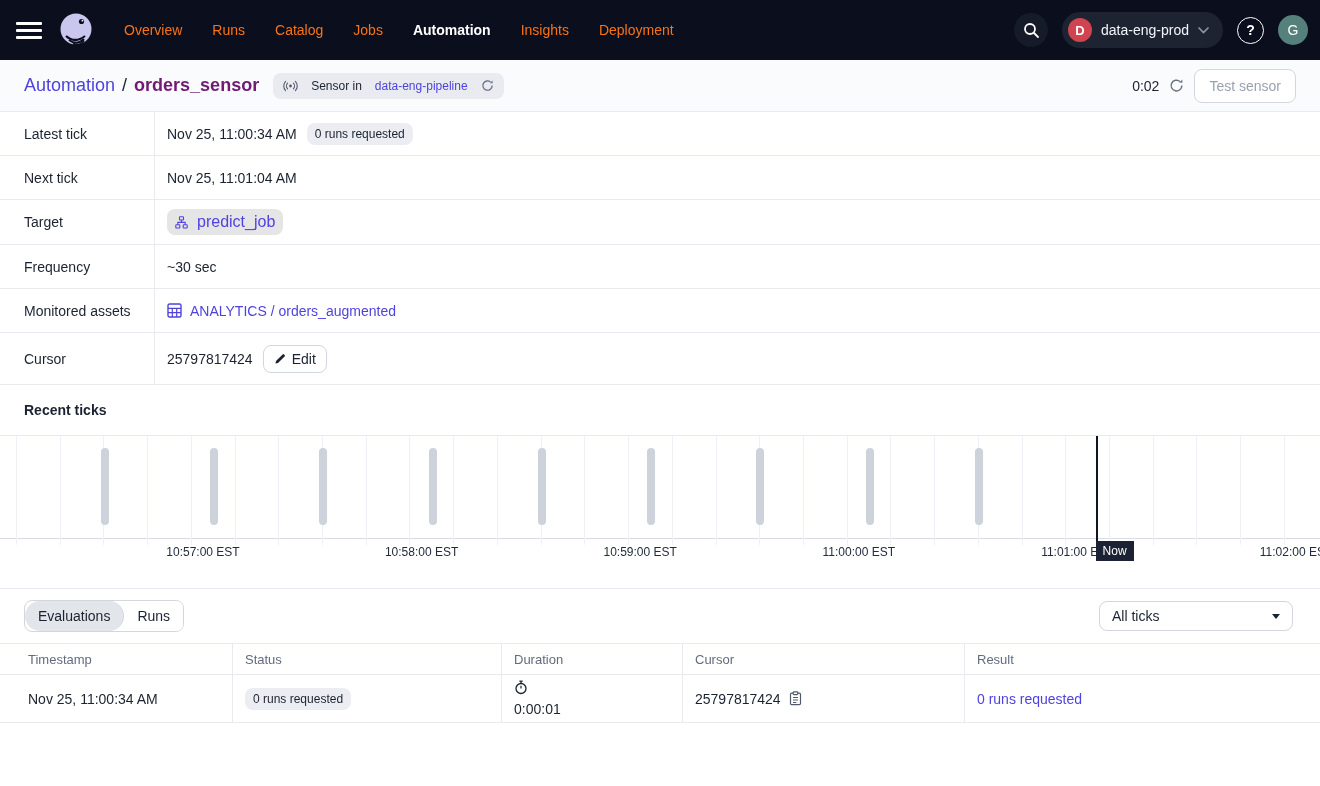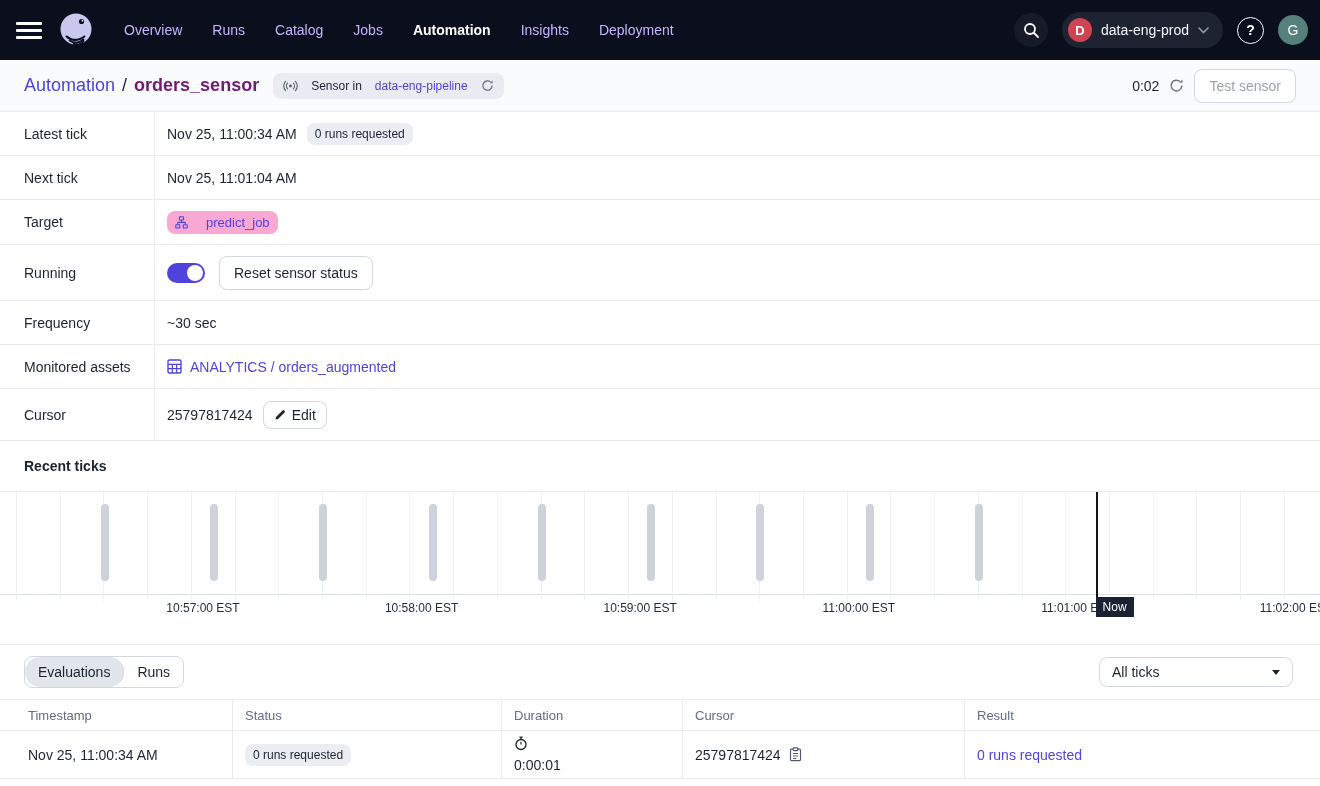--- a/index.html
+++ b/index.html
@@ -6,21 +6,21 @@
   html,body { width:1320px; height:786px; overflow:hidden; background:#fff;
               font-family:"Liberation Sans", sans-serif; color:#1b2330; }
   .page { position:relative; width:1320px; height:786px; }
 
   
   .topnav { height:60px; background:#0a0e1d; display:flex; align-items:center; padding:0 12px 0 16px; }
   .hamburger { width:26px; height:26px; display:flex; flex-direction:column; justify-content:center; gap:4px; cursor:pointer; margin-right:14px; }
   .hamburger span { display:block; height:3px; background:#fff; border-radius:1px; }
   .logo { width:40px; height:40px; margin-right:28px; flex:0 0 auto; }
   .navlinks { display:flex; align-items:center; gap:30px; }
-  .navlink { font-size:14px; color:#c4b5fd; cursor:pointer; white-space:nowrap; }
+  .navlink { font-size:14px; color:#f97316; cursor:pointer; white-space:nowrap; }
   .navlink.active { color:#ffffff; font-weight:bold; }
   .nav-right { margin-left:auto; display:flex; align-items:center; gap:14px; }
   .icon-circle-btn { width:34px; height:34px; border-radius:50%; background:#161b2a; display:flex; align-items:center; justify-content:center; cursor:pointer; }
   .ws-pill { height:36px; background:#1e2332; border-radius:18px; display:flex; align-items:center; gap:9px; padding:0 14px 0 6px; cursor:pointer; }
   .ws-avatar { width:24px; height:24px; border-radius:50%; background:#cf4450; color:#fff; font-size:13px; font-weight:bold; display:flex; align-items:center; justify-content:center; }
   .ws-name { color:#f2f4f8; font-size:14px; }
   .help-btn { width:27px; height:27px; border-radius:50%; border:1.7px solid #fff; color:#fff; font-size:14px; font-weight:bold; display:flex; align-items:center; justify-content:center; cursor:pointer; }
   .user-avatar { width:30px; height:30px; border-radius:50%; background:#56807c; color:#fff; font-size:14px; display:flex; align-items:center; justify-content:center; cursor:pointer; }
 
   
@@ -33,21 +33,21 @@
   .head-right { margin-left:auto; display:flex; align-items:center; gap:10px; }
   .countdown { font-size:14px; color:#1b2330; }
   .btn { background:#fff; border:1px solid #d2d6de; border-radius:8px; font-size:14px; color:#1b2330; display:inline-flex; align-items:center; gap:6px; cursor:pointer; font-family:inherit; }
   .btn-test { height:34px; padding:0 14px; color:#99a1b0; }
 
   
   .drow { display:flex; border-bottom:1px solid #e8eaef; align-items:center; }
   .dlabel { width:155px; flex:0 0 155px; align-self:stretch; border-right:1px solid #e8eaef; display:flex; align-items:center; padding-left:24px; font-size:14px; color:#1b2330; }
   .dvalue { display:flex; align-items:center; gap:10px; padding-left:12px; font-size:14px; color:#1b2330; }
   .gray-badge { background:#ebedf2; border-radius:8px; font-size:12px; color:#1b2330; padding:4px 8px; white-space:nowrap; }
-  .chip { background:#f9a8d4; border-radius:8px; display:inline-flex; align-items:center; gap:18px; padding:4px 8px; font-size:13px; cursor:pointer; }
+  .chip { background:#e5e5e5; border-radius:8px; display:inline-flex; align-items:center; gap:9px; padding:4px 8px; font-size:16px; cursor:pointer; }
   .chip .chip-link { color:#4f43dd; }
   .toggle { width:38px; height:20px; border-radius:10px; background:#4f43dd; position:relative; cursor:pointer; flex:0 0 auto; }
   .toggle .knob { position:absolute; top:2px; left:20px; width:16px; height:16px; border-radius:50%; background:#fff; }
   .btn-reset { height:34px; padding:0 14px; margin-left:4px; }
   .asset-link { color:#4f43dd; font-size:14px; cursor:pointer; display:flex; align-items:center; gap:8px; }
   .btn-edit { height:28px; padding:0 10px; }
 
   
   .rt-head { height:50px; display:flex; align-items:center; padding:0 24px; }
   .rt-title { font-size:14px; font-weight:bold; color:#1b2330; }
@@ -177,29 +177,20 @@
     <div class="dvalue">
       <span class="chip">
         <svg width="13" height="13" viewBox="0 0 13 13">
           <rect x="4.5" y="0.8" width="4" height="3.2" rx="0.6" fill="none" stroke="#4f43dd" stroke-width="1.1"></rect>
           <rect x="0.8" y="8.8" width="4" height="3.2" rx="0.6" fill="none" stroke="#4f43dd" stroke-width="1.1"></rect>
           <rect x="8.2" y="8.8" width="4" height="3.2" rx="0.6" fill="none" stroke="#4f43dd" stroke-width="1.1"></rect>
           <path d="M6.5 4 v2.4 M2.8 8.8 V6.4 h7.4 v2.4" fill="none" stroke="#4f43dd" stroke-width="1.1"></path>
         </svg>
         <span class="chip-link">predict_job</span>
       </span>
-    </div>
-  </div>
-  <div class="drow" style="height:56px">
-    <div class="dlabel">Running</div>
-    <div class="dvalue">
-      <div class="toggle">
-          <div class="knob"></div>
-        </div>
-      <button class="btn btn-reset">Reset sensor status</button>
     </div>
   </div>
   <div class="drow" style="height:44px">
     <div class="dlabel">Frequency</div>
     <div class="dvalue">
         <span>~30 sec</span>
       </div>
   </div>
   <div class="drow" style="height:44px">
     <div class="dlabel">Monitored assets</div>

